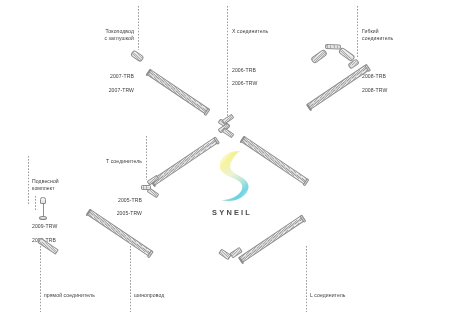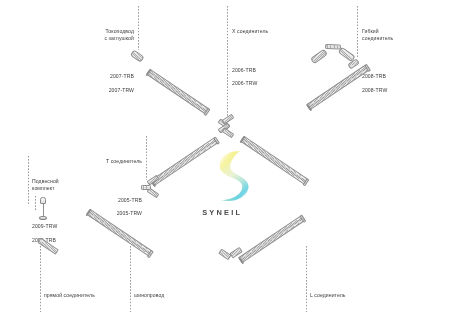--- a/index.html
+++ b/index.html
@@ -71,21 +71,21 @@
   .susp .foot{
     position:absolute;width:8px;height:4.4px;border-radius:50%;
     background:linear-gradient(to bottom,#f4f4f4,#c8c8c8);
     border:.55px solid #858585;box-sizing:border-box;
   }
   .susp .dots{position:absolute;width:1px;
     background-image:linear-gradient(to bottom,#9a9a9a 0 1.2px,transparent 1.2px 3.1px);
     background-size:1px 3.1px;}
 
   
-  .logo-wrap{position:absolute;text-align:left;}
+  .logo-wrap{position:absolute;text-align:center;}
   .logo-mark{position:relative;width:44px;height:58px;margin:0 auto;}
   .logo-word{
     font-size:7.4px;letter-spacing:.30em;color:#4a4a4a;
     font-weight:700;margin-top:2px;padding-left:.30em;
   }
 </style>
 </head>
 <body>
 
 <div id="stage">

